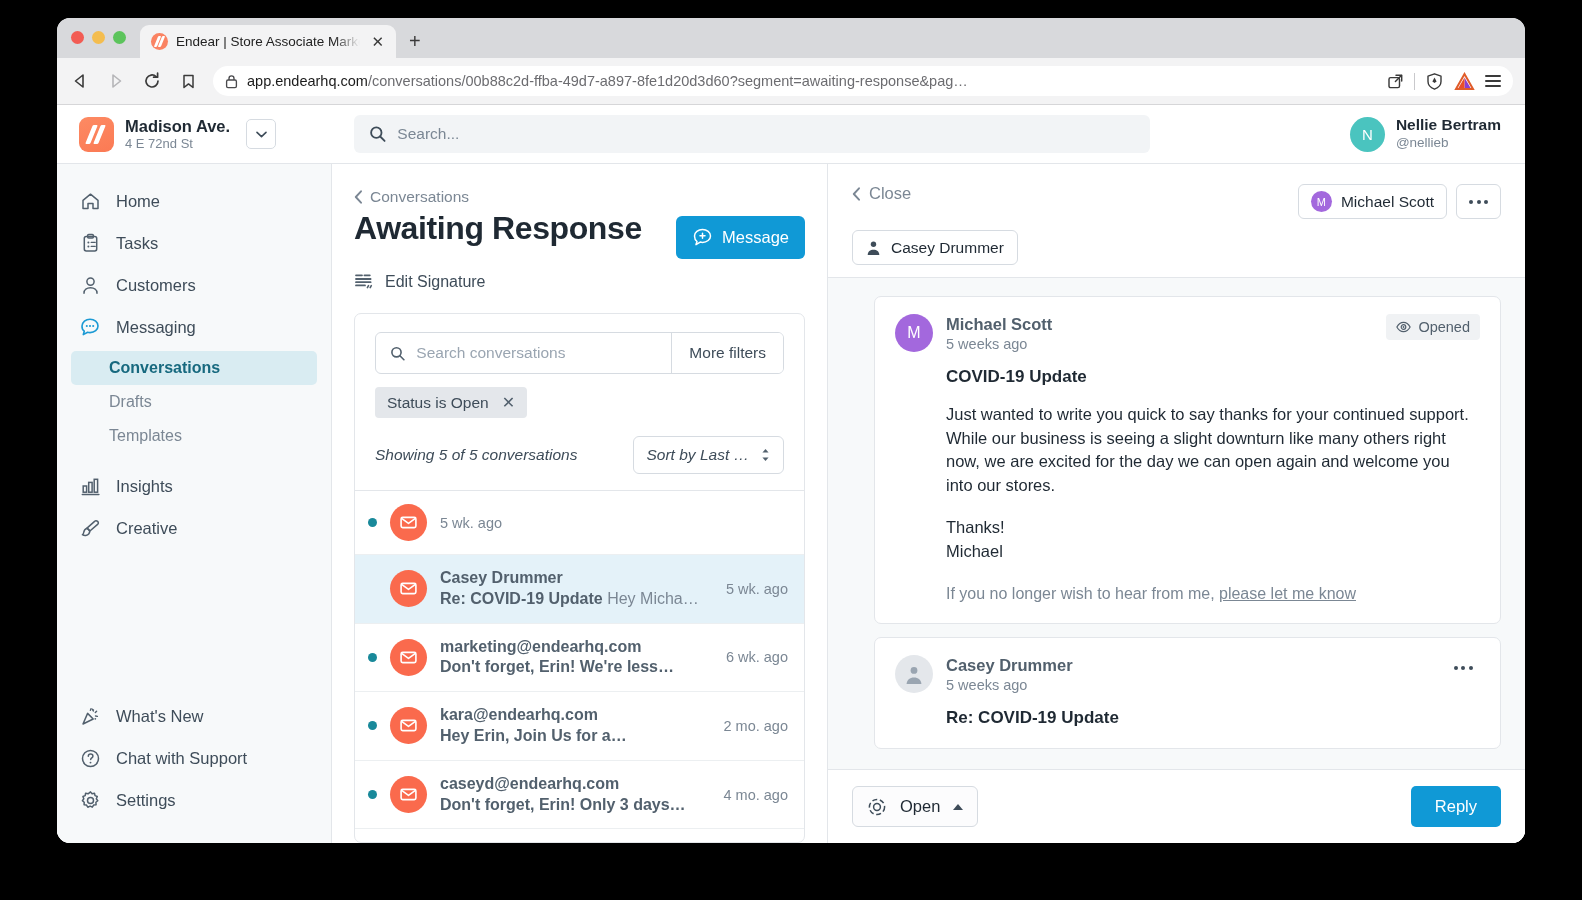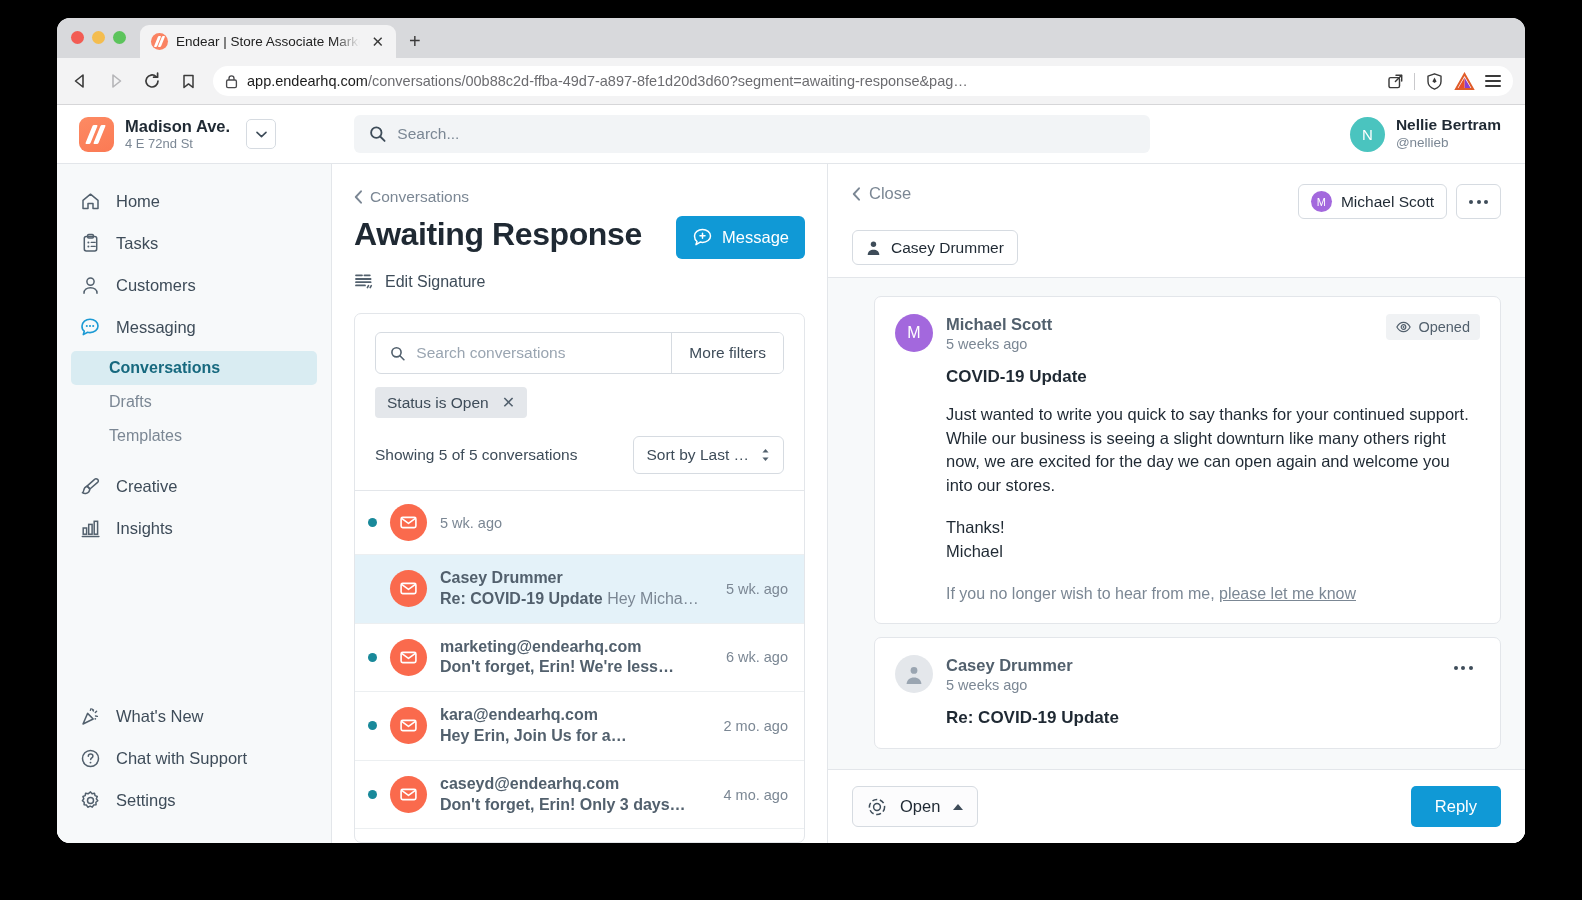--- a/index.html
+++ b/index.html
@@ -144,21 +144,21 @@
   .nav-gap { height: 12px; }
   .sidebar-bottom { margin-top: auto; padding-bottom: 22px; }
 
   
   .listcol {
     width: 496px; flex: 0 0 496px; background: #fff;
     border-right: 1px solid #e3e6ea; display: flex; flex-direction: column;
     padding: 24px 22px 0 22px; min-height: 0; overflow: hidden;
   }
   .crumb { display: flex; align-items: center; gap: 7px; font-size: 15.5px; color: #7b8794; }
-  .titlerow { display: flex; align-items: center; justify-content: space-between; margin-top: 4px; }
+  .titlerow { display: flex; align-items: flex-start; justify-content: space-between; margin-top: 4px; }
   .page-title { font-size: 32px; font-weight: 700; color: #1f2933; letter-spacing: -.4px; }
   .msg-btn {
     background: #1099d6; color: #fff; border: 0; border-radius: 6px;
     height: 43px; padding: 0 16px; display: flex; align-items: center; gap: 9px;
     font-size: 16.5px; font-family: inherit; cursor: pointer; margin-top: 6px;
   }
   .sig-row { display: flex; align-items: center; gap: 10px; margin-top: 13px; font-size: 16px; color: #3e4c59; }
 
   .listpanel {
     margin-top: 22px; border: 1px solid #e3e6ea; border-radius: 7px;
@@ -175,21 +175,21 @@
   .fmore {
     flex: 0 0 auto; border-left: 1px solid #d6dbe1; padding: 0 17px;
     display: flex; align-items: center; font-size: 15.5px; color: #3e4c59; background: #fff; cursor: pointer;
   }
   .chiprow { margin-top: 13px; }
   .chip {
     display: inline-flex; align-items: center; gap: 13px; background: #e4e7eb;
     border-radius: 4px; height: 31px; padding: 0 12px; font-size: 15.5px; color: #3e4c59;
   }
   .chip-x { font-size: 16px; color: #52606d; line-height: 1; cursor: pointer; }
-  .countrow { display: flex; align-items: center; justify-content: space-between; margin-top: 18px; padding-bottom: 16px; }
+  .countrow { display: flex; align-items: center; justify-content: space-between; margin-top: 18px; padding-bottom: 16px; font-style: italic; }
   .count-txt { font-size: 15.5px; color: #3e4c59; }
   .sortbox {
     height: 38px; border: 1px solid #d6dbe1; border-radius: 6px; background: #fff;
     display: flex; align-items: center; gap: 11px; padding: 0 12px; font-size: 15.5px; color: #3e4c59; cursor: pointer;
   }
 
   .convlist { flex: 1 1 auto; overflow: hidden; border-top: 1px solid #e3e6ea; }
   .conv {
     display: flex; align-items: center; gap: 13px; padding: 13px 16px 13px 13px;
     border-bottom: 1px solid #eceff1; background: #fff; cursor: pointer;
@@ -439,37 +439,37 @@
           <div class="sub-item">
             <span>Templates</span>
           </div>
         </div>
 
         <div class="nav-gap"></div>
 
         <div class="nav-item">
           <span class="nav-icon">
             <svg width="21" height="21" viewBox="0 0 21 21">
-                <path d="M17.6 3.4 c1 1 1 2.2 0 3 L9.9 13 L7 10.1 L14.6 3.4 c.8-1 2-1 3 0Z" fill="none" stroke="#52606d" stroke-width="1.5" stroke-linejoin="round"></path>
-                <path d="M7.1 10.2 c-2 .7-3.1 2.1-3.4 4.3 -.1.9-.6 1.6-1.3 2.2 1.9 1.2 5 1 6.5-.9 1-1.3 1-3 -.1-4.2Z" fill="none" stroke="#52606d" stroke-width="1.5" stroke-linejoin="round"></path>
-              </svg>
-          </span>
-          <span>Creative</span>
-        </div>
-
-        <div class="nav-item">
-          <span class="nav-icon">
-            <svg width="21" height="21" viewBox="0 0 21 21">
                 <rect x="3.2" y="10" width="3.4" height="6.2" fill="none" stroke="#52606d" stroke-width="1.5"></rect>
                 <rect x="8.7" y="6.4" width="3.4" height="9.8" fill="none" stroke="#52606d" stroke-width="1.5"></rect>
                 <rect x="14.2" y="3.3" width="3.4" height="12.9" fill="none" stroke="#52606d" stroke-width="1.5"></rect>
                 <path d="M2.3 18.4h16.6" stroke="#52606d" stroke-width="1.5" stroke-linecap="round"></path>
               </svg>
           </span>
           <span>Insights</span>
+        </div>
+
+        <div class="nav-item">
+          <span class="nav-icon">
+            <svg width="21" height="21" viewBox="0 0 21 21">
+                <path d="M17.6 3.4 c1 1 1 2.2 0 3 L9.9 13 L7 10.1 L14.6 3.4 c.8-1 2-1 3 0Z" fill="none" stroke="#52606d" stroke-width="1.5" stroke-linejoin="round"></path>
+                <path d="M7.1 10.2 c-2 .7-3.1 2.1-3.4 4.3 -.1.9-.6 1.6-1.3 2.2 1.9 1.2 5 1 6.5-.9 1-1.3 1-3 -.1-4.2Z" fill="none" stroke="#52606d" stroke-width="1.5" stroke-linejoin="round"></path>
+              </svg>
+          </span>
+          <span>Creative</span>
         </div>
 
         <div class="sidebar-bottom">
           <div class="nav-item">
             <span class="nav-icon">
               <svg width="21" height="21" viewBox="0 0 21 21">
                   <path d="M3 18 L7.6 7.4 L13.2 13 Z" fill="none" stroke="#52606d" stroke-width="1.5" stroke-linejoin="round"></path>
                   <path d="M12.4 3.2 l.9 1.8 M16.6 5.2 l-1.3 1.4 M17.4 10.4 l-1.9-.4 M11 2.6 l-.6 1.8" stroke="#52606d" stroke-width="1.4" stroke-linecap="round"></path>
                   <circle cx="15.3" cy="12.8" r=".9" fill="#52606d"></circle>
                   <circle cx="13.4" cy="4.1" r=".8" fill="#52606d"></circle>

